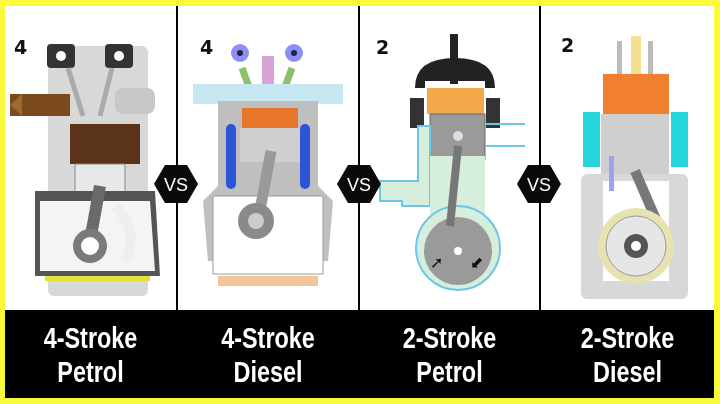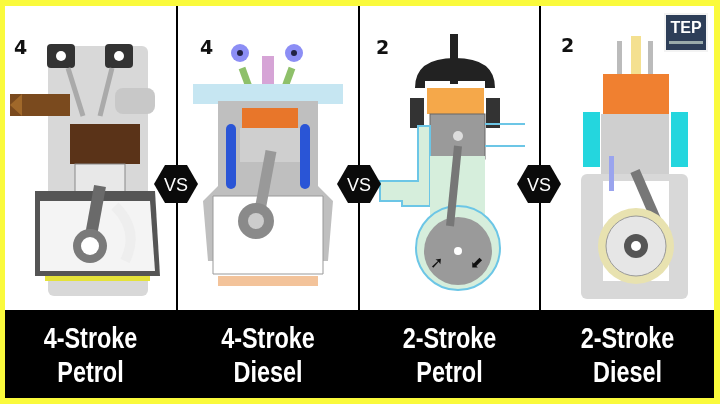--- a/index.html
+++ b/index.html
@@ -87,21 +87,20 @@
       <circle cx="98" cy="245" r="34" fill="#9a9a9a"></circle>
       <line x1="98" y1="140" x2="90" y2="220" stroke="#777" stroke-width="8"></line>
       <circle cx="98" cy="245" r="4" fill="#fff"></circle>
       <text x="70" y="262" font-size="16" fill="#111">➚</text>
       <text x="110" y="262" font-size="16" fill="#111">⬋</text>
     </svg>
   </div>
 
   <div class="panel" style="left:536px;width:173px;">
     <div class="num" style="left:20px;top:28px;">2</div>
-    <div class="tep"><span>TEP</span><small></small></div>
     <svg width="173" height="304">
       <rect x="90" y="30" width="10" height="40" fill="#f4e090"></rect>
       <rect x="76" y="35" width="5" height="35" fill="#bbb"></rect>
         <rect x="107" y="35" width="5" height="35" fill="#bbb"></rect>
       <rect x="62" y="68" width="66" height="40" fill="#f08030"></rect>
       <rect x="60" y="108" width="68" height="65" fill="#cfcfcf"></rect>
       <rect x="42" y="106" width="17" height="55" fill="#24d6de"></rect>
         <rect x="130" y="106" width="17" height="55" fill="#24d6de"></rect>
       <rect x="40" y="168" width="107" height="125" rx="6" fill="#d8d8d8"></rect>
       <rect x="62" y="175" width="66" height="100" fill="#fff"></rect>

